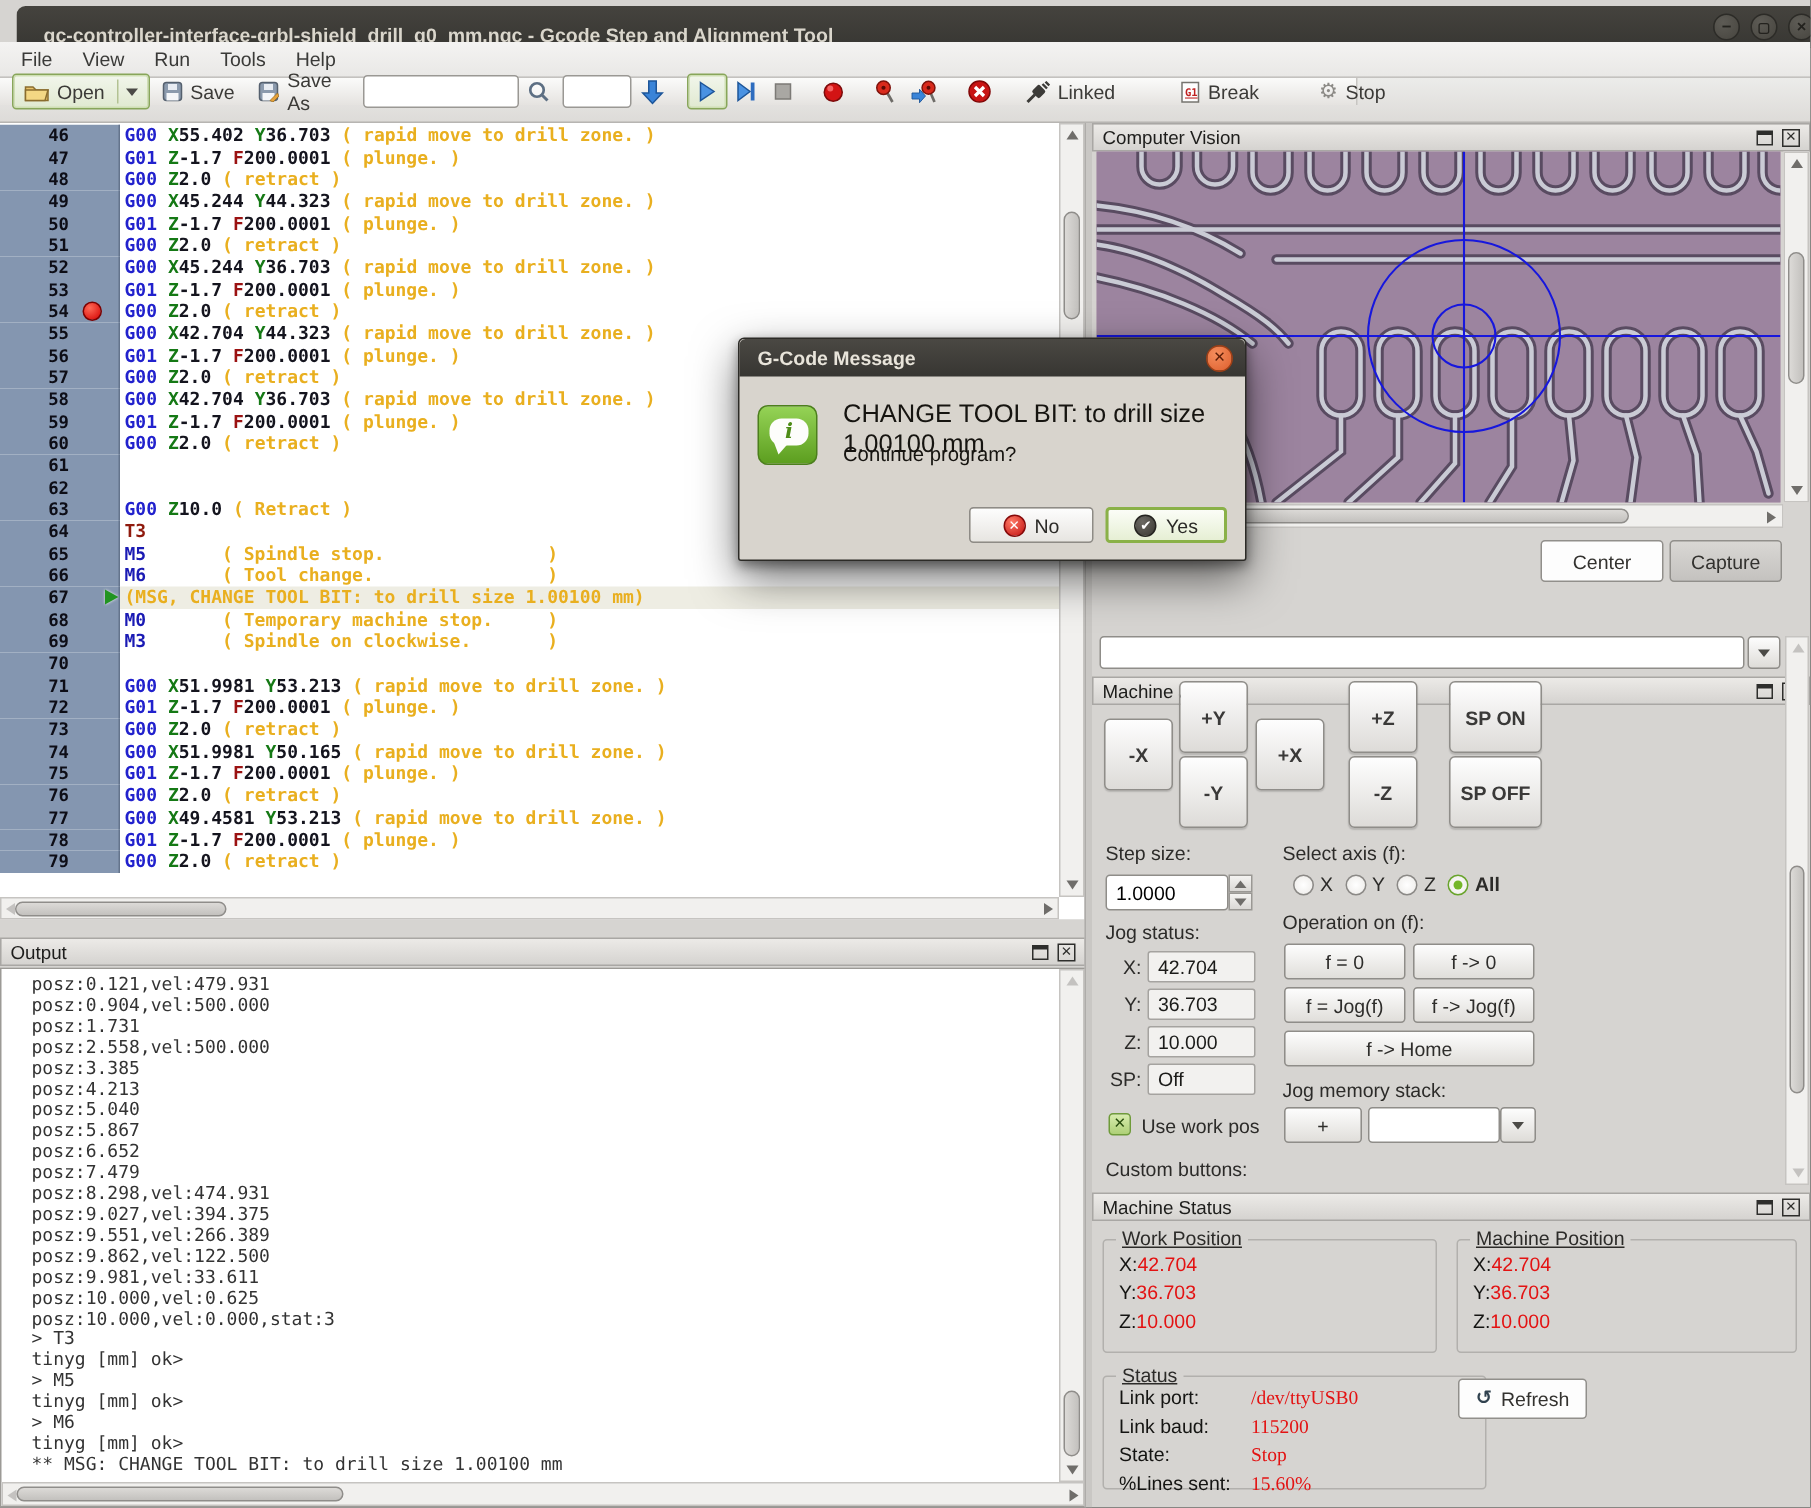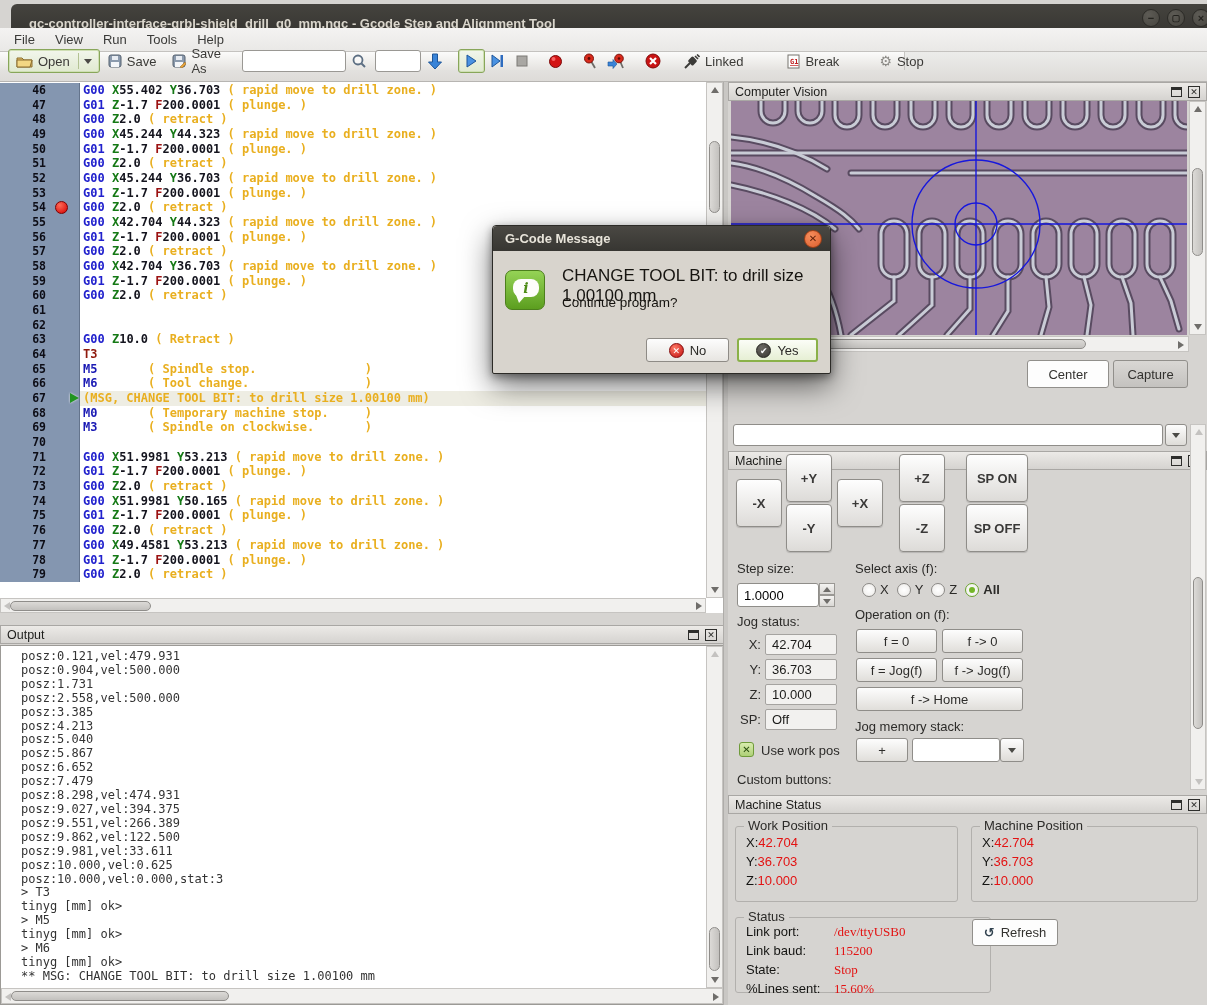--- a/index.html
+++ b/index.html
@@ -105,21 +105,21 @@
   .dropbtn { position:absolute; background:linear-gradient(#fdfdfd,#dedcd8); border:1px solid #8f8d89; border-radius:3px;
     display:flex; align-items:center; justify-content:center; }
   .spin { position:absolute; width:16px; background:linear-gradient(#f4f3f1,#dad8d5); border:1px solid #9a9894;
     display:flex; align-items:center; justify-content:center; }
   .chk { position:absolute; width:15px; height:15px; border:1px solid #6f9b3a; border-radius:3px;
     background:linear-gradient(#d8ecae,#aed077); font:bold 10px "DejaVu Sans", sans-serif; color:#294d0e;
     text-align:center; line-height:13px; }
 
   
   .frame { position:absolute; border:1px solid #b2b0ad; border-radius:3px; }
-  .frame .legend { position:absolute; top:-9px; left:8px; background:#d6d4d1; padding:0 4px; font-size:13px; color:#2c2b29; }
+  .frame .legend { position:absolute; top:-9px; left:8px; background:#d6d4d1; padding:0 4px; font-size:13px; color:#2c2b29;text-decoration:underline; }
   .posrow { font-size:13px; color:#141412; padding:2px 0 2px 10px; }
   .posrow .val { color:#e31212; }
   .strow { display:flex; font-size:13px; padding:1.5px 0 1.5px 10px; color:#141412; }
   .strow .sl { width:88px; } .strow .sv { color:#e31212;font-family:Liberation Serif, serif; }
 
   
   .dialog { position:absolute; left:492px; top:225px; width:339px; height:149px; background:#d8d4cd;
     border:1px solid #2c2b27; border-radius:4px 4px 2px 2px; box-shadow:0 12px 30px rgba(0,0,0,.55), 0 3px 8px rgba(0,0,0,.4); z-index:60; }
   .dlg-tb { height:25px; background:linear-gradient(#4a4843,#37363 2); background:linear-gradient(#4a4843,#373632);
     border-radius:4px 4px 0 0; display:flex; align-items:center; padding:0 8px 0 12px; }

